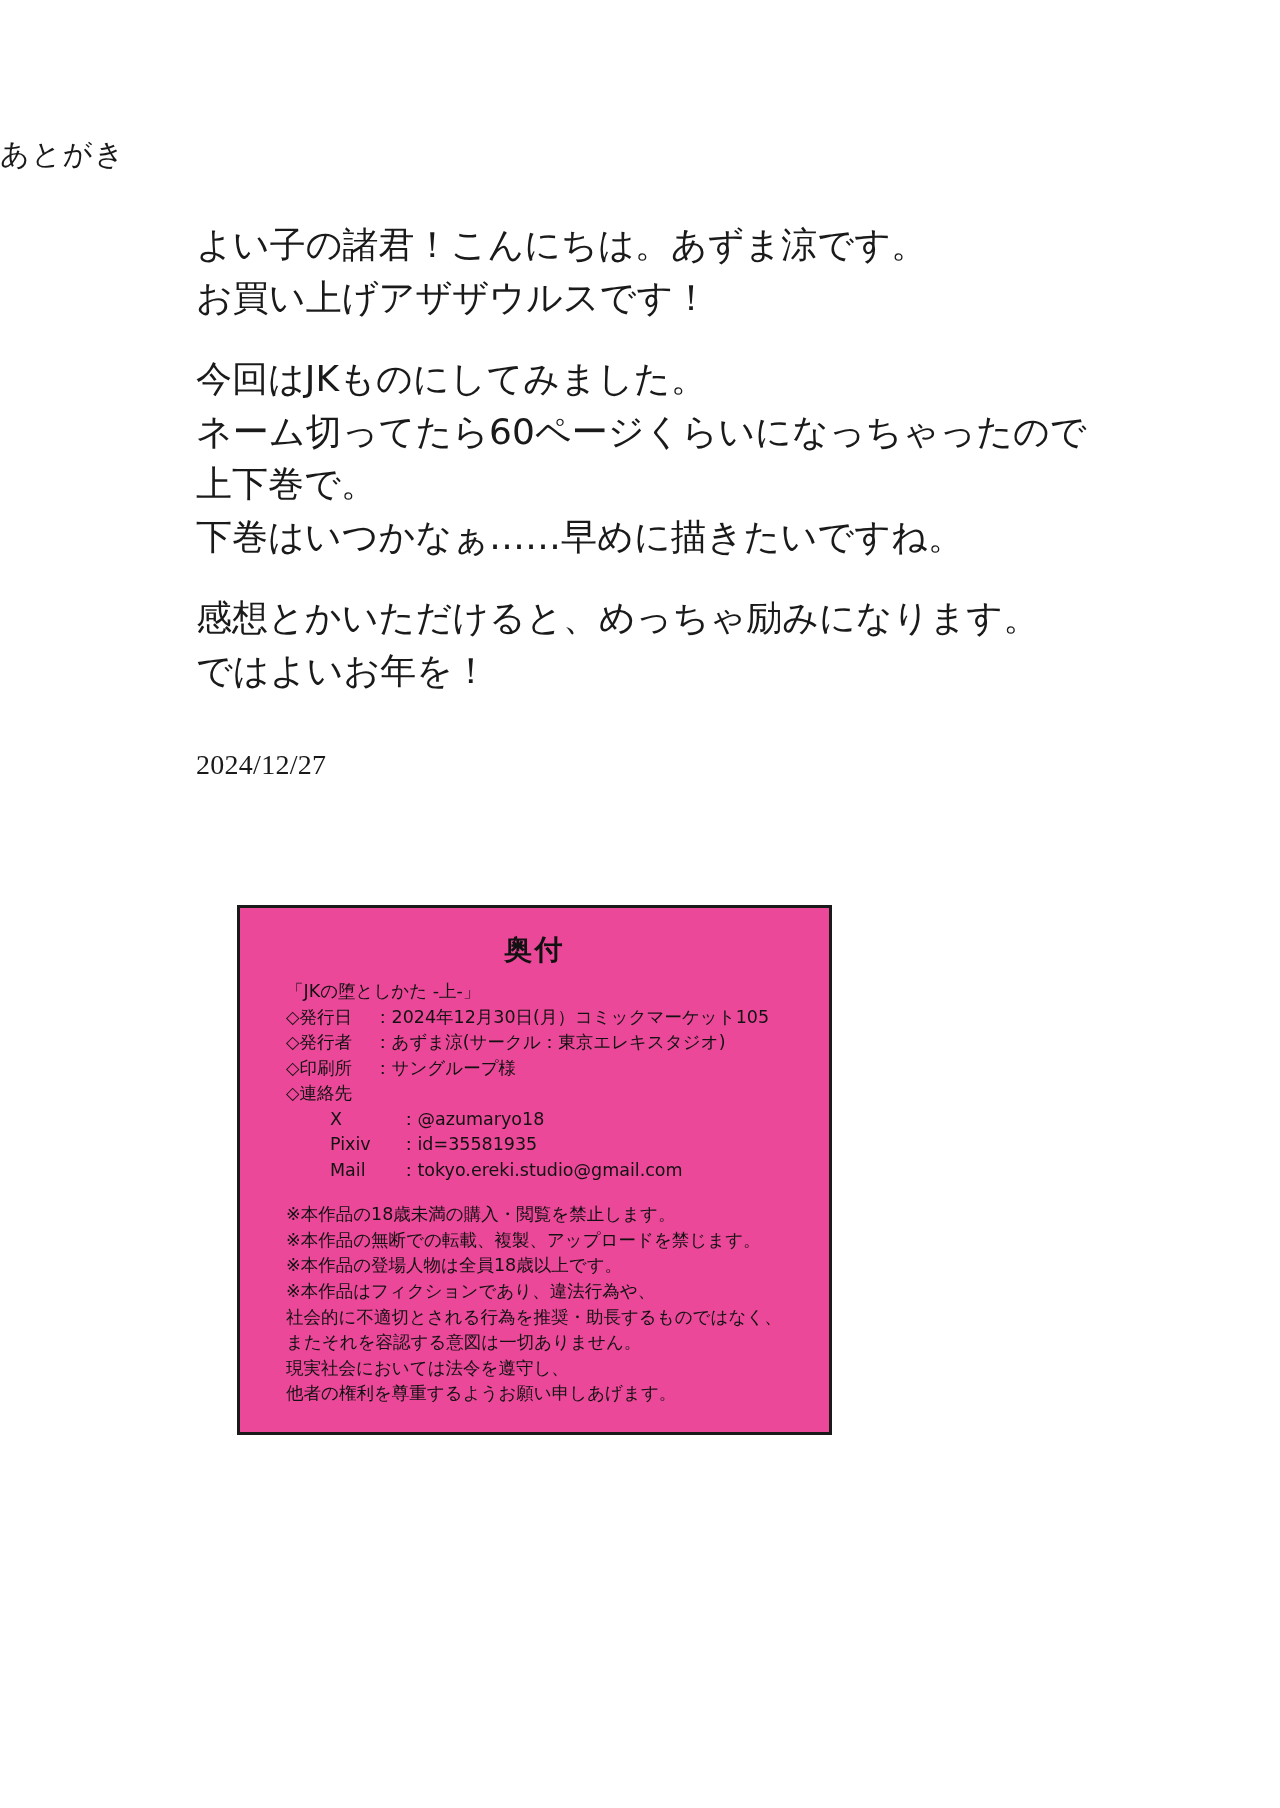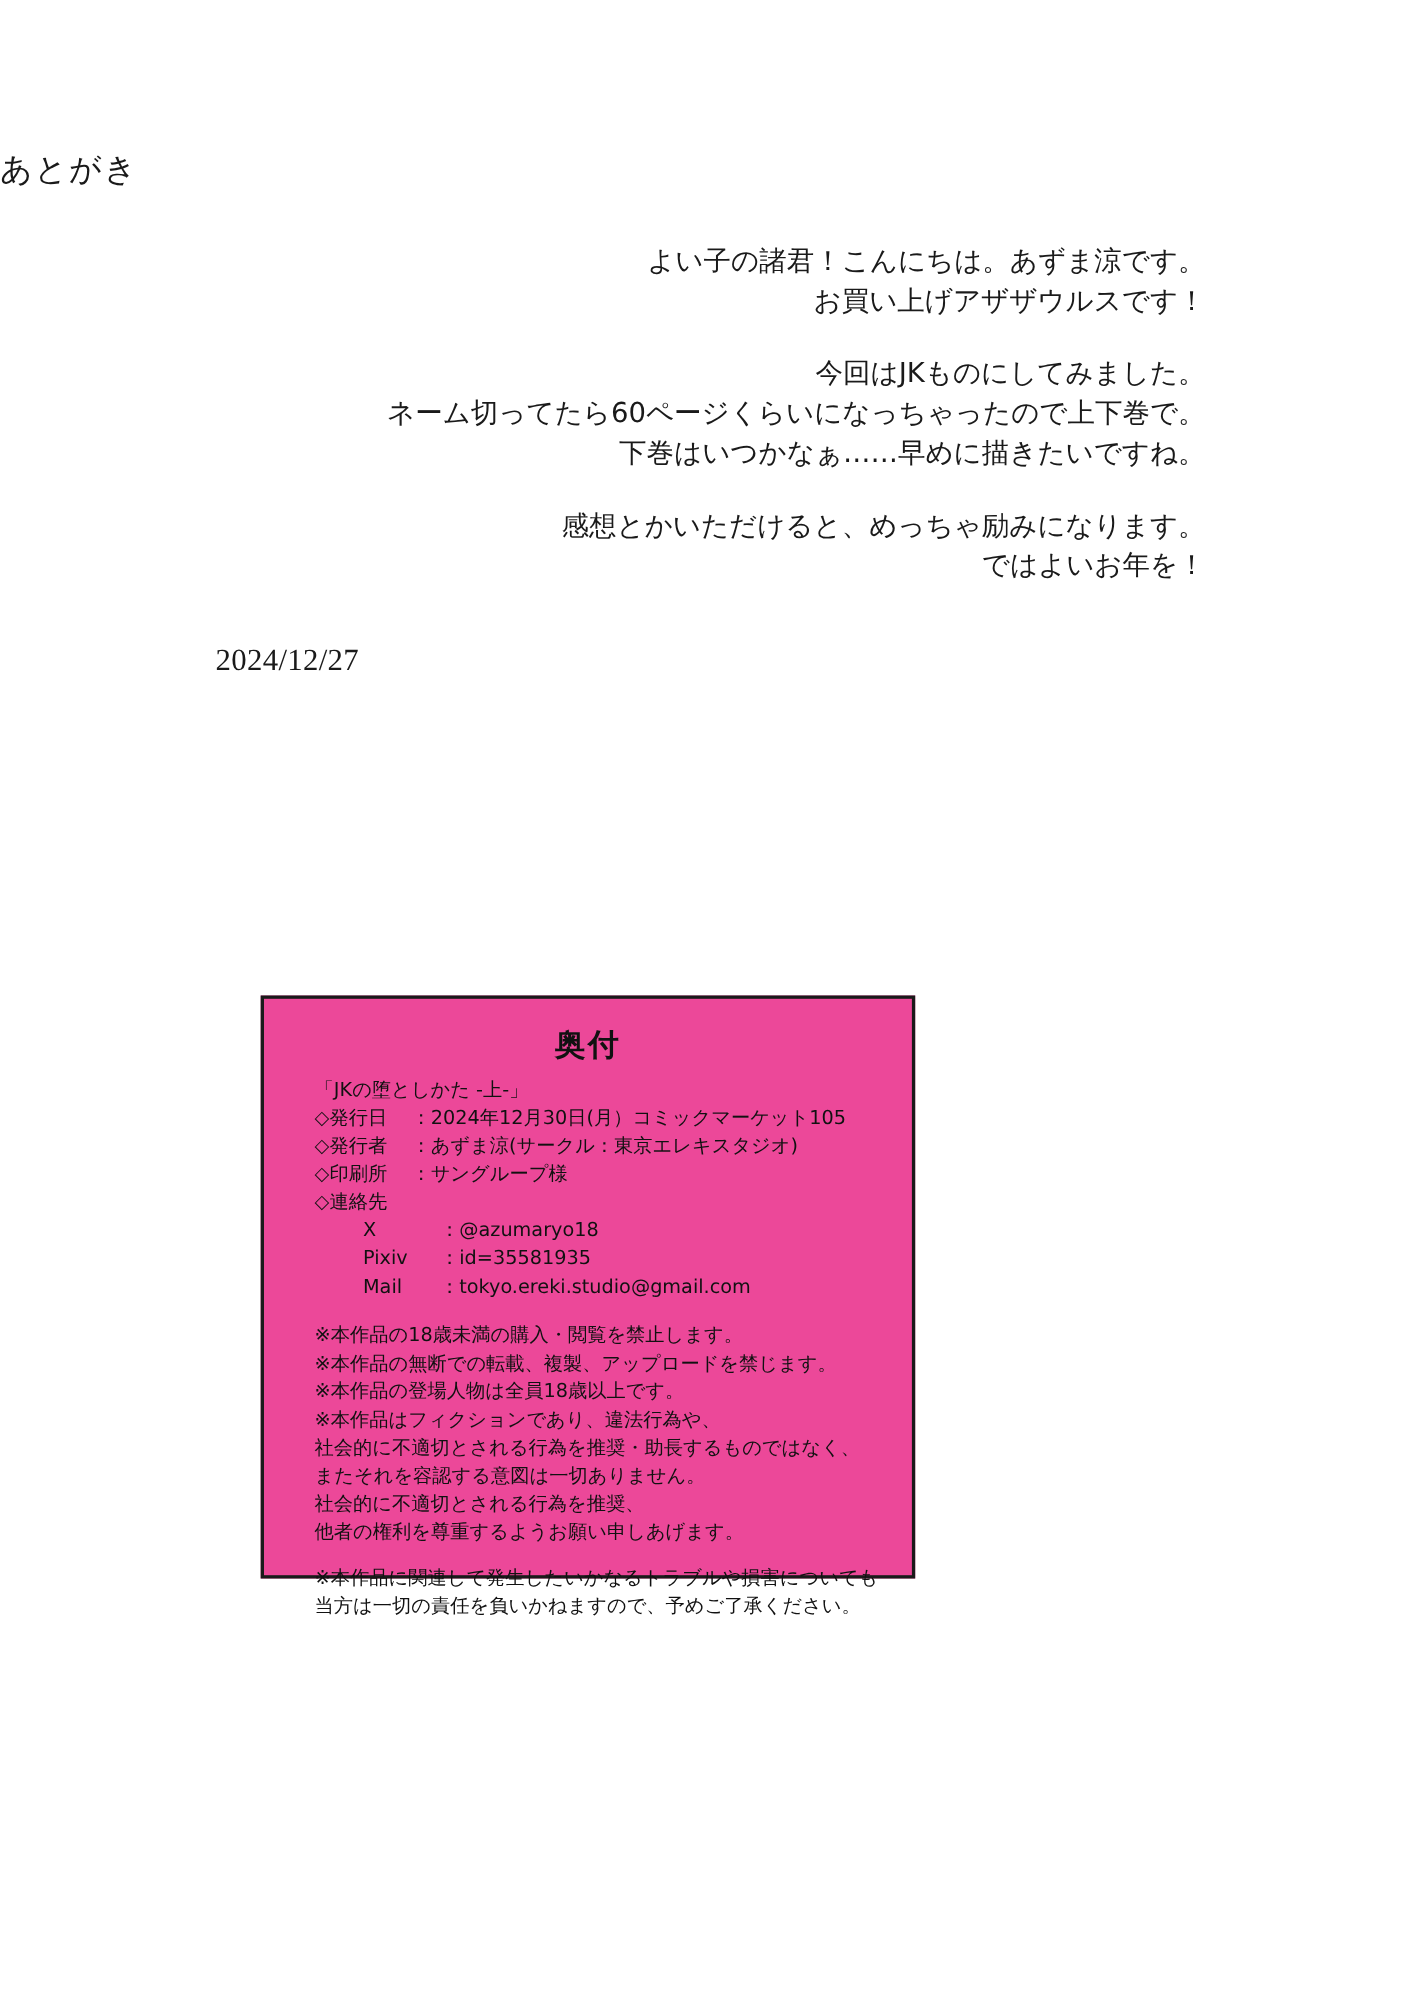--- a/index.html
+++ b/index.html
@@ -27,24 +27,23 @@
     text-align: left;
     font-size: 29px;
     letter-spacing: 0.06em;
     color: #1a1a1a;
     margin: 0 0 44px 0;
     font-weight: 400;
   }
   .afterword-body {
     margin-left: 196px;
     width: 900px;
-    font-size: 25px;
+    font-size: 36px;
     line-height: 1.46;
     color: #1a1a1a;
-    text-align: right;
   }
   .afterword-body p {
     margin: 0;
   }
   .afterword-body .gap {
     height: 29px;
   }
   .afterword-date {
     margin-left: 196px;
     margin-top: 52px;
@@ -144,24 +143,20 @@
 
     <div class="spacer-md"></div>
 
     <div class="notes">
       <p>※本作品の18歳未満の購入・閲覧を禁止します。</p>
       <p>※本作品の無断での転載、複製、アップロードを禁じます。</p>
       <p>※本作品の登場人物は全員18歳以上です。</p>
       <p>※本作品はフィクションであり、違法行為や、</p>
       <p>社会的に不適切とされる行為を推奨・助長するものではなく、</p>
       <p>またそれを容認する意図は一切ありません。</p>
-      <p>社会的に不適切とされる行為を推奨、</p>
+      <p>現実社会においては法令を遵守し、</p>
       <p>他者の権利を尊重するようお願い申しあげます。</p>
     </div>
 
     <div class="spacer-sm"></div>
 
-    <div class="notes">
-      <p>※本作品に関連して発生したいかなるトラブルや損害についても</p>
-      <p>当方は一切の責任を負いかねますので、予めご了承ください。</p>
-    </div>
   </div>
 </section>
 
 </body></html>

